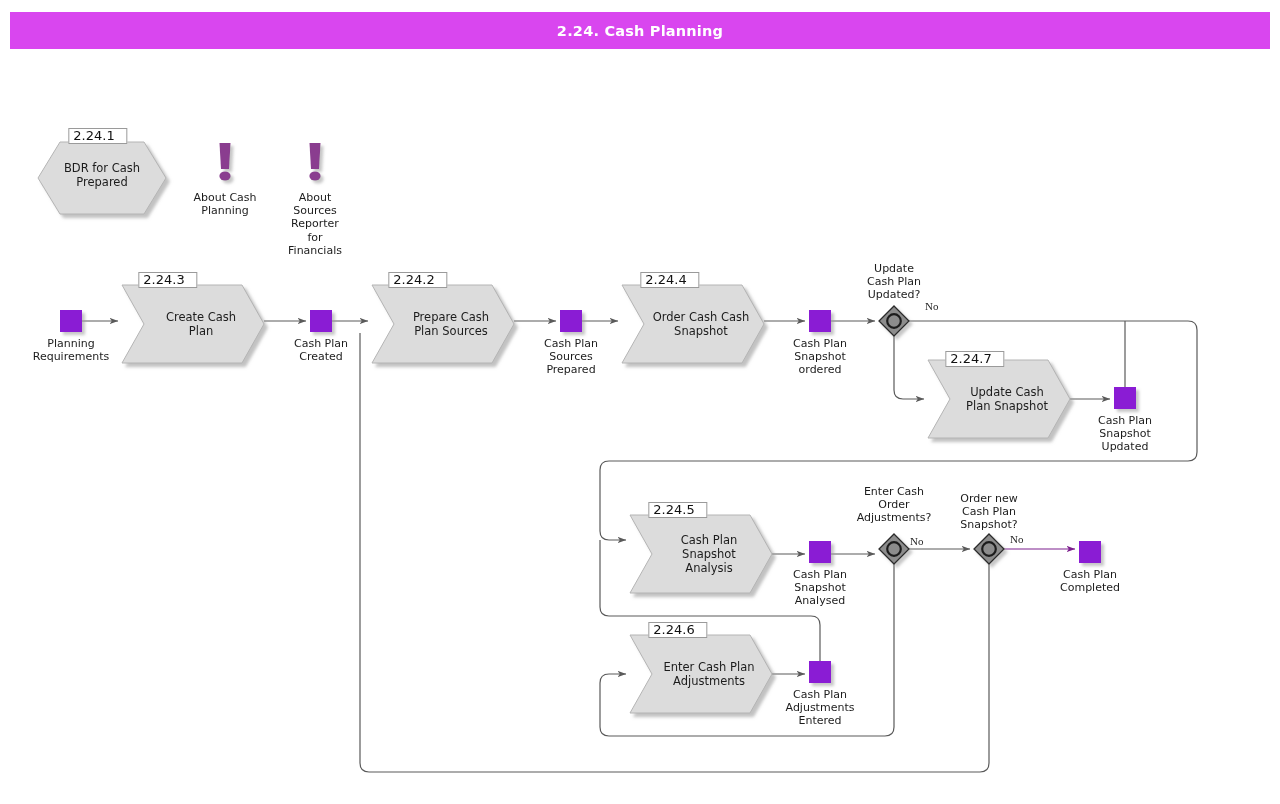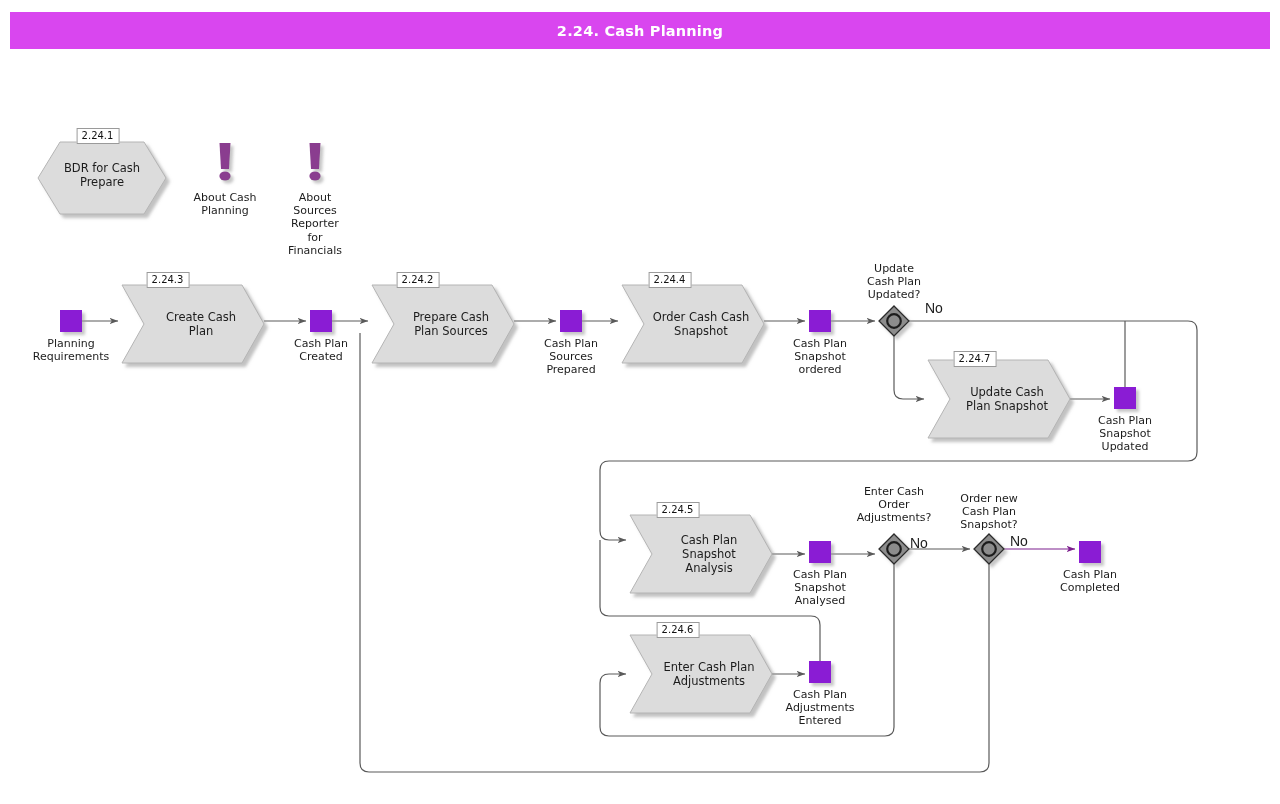--- a/index.html
+++ b/index.html
@@ -23,26 +23,26 @@
     color:#1c1c1c;white-space:pre-line;pointer-events:none;
     font-family:"DejaVu Sans","Liberation Sans",sans-serif;
   }
   .tasklbl{
     position:absolute;text-align:center;font-size:11.5px;line-height:14px;
     color:#1c1c1c;white-space:pre-line;
     font-family:"DejaVu Sans","Liberation Sans",sans-serif;
   }
   .badge{
     position:absolute;background:#ffffff;border:1px solid #9a9a9a;
-    font-size:10px;line-height:12px;color:#111;padding:1px 5px 1px 4px;
+    font-size:13px;line-height:12px;color:#111;padding:1px 12px 1px 4px;
     font-family:"DejaVu Sans","Liberation Sans",sans-serif;white-space:nowrap;
   }
   .flowlbl{
-    position:absolute;font-size:14px;color:#1c1c1c;
-    font-family:Liberation Sans, sans-serif;white-space:nowrap;
+    position:absolute;font-size:11px;color:#1c1c1c;
+    font-family:Liberation Serif, serif;white-space:nowrap;
   }
 </style>
 </head>
 <body>
 
 <div id="header-bar">
   <div id="header-title">2.24. Cash Planning</div>
 </div>
 
 <div id="canvas">
@@ -117,21 +117,21 @@
         </g>
         <g filter="url(#shs)">
           <polygon points="989,534 1004,549 989,564 974,549" fill="#8c8c8c" stroke="#2b2b2b" stroke-width="1.3"></polygon>
           <circle cx="989" cy="549" r="6.8" fill="none" stroke="#1f1f1f" stroke-width="2.2"></circle>
         </g>
       </g>
   </svg>
 </div>
 
 <div class="tasklbl" style="left: 38px; top: 161px; width: 128px;">BDR for Cash
-Prepare</div>
+Prepared</div>
 <div class="badge" style="left: 98px; top: 128px; transform: translateX(-50%);">2.24.1</div>
 <div class="lbl" style="left: 175px; top: 191px; width: 100px;">About Cash
 Planning</div>
 <div class="lbl" style="left: 265px; top: 191px; width: 100px;">About
 Sources
 Reporter
 for
 Financials</div>
 <div class="tasklbl" style="left: 144px; top: 310px; width: 114px;">Create Cash
 Plan</div>

